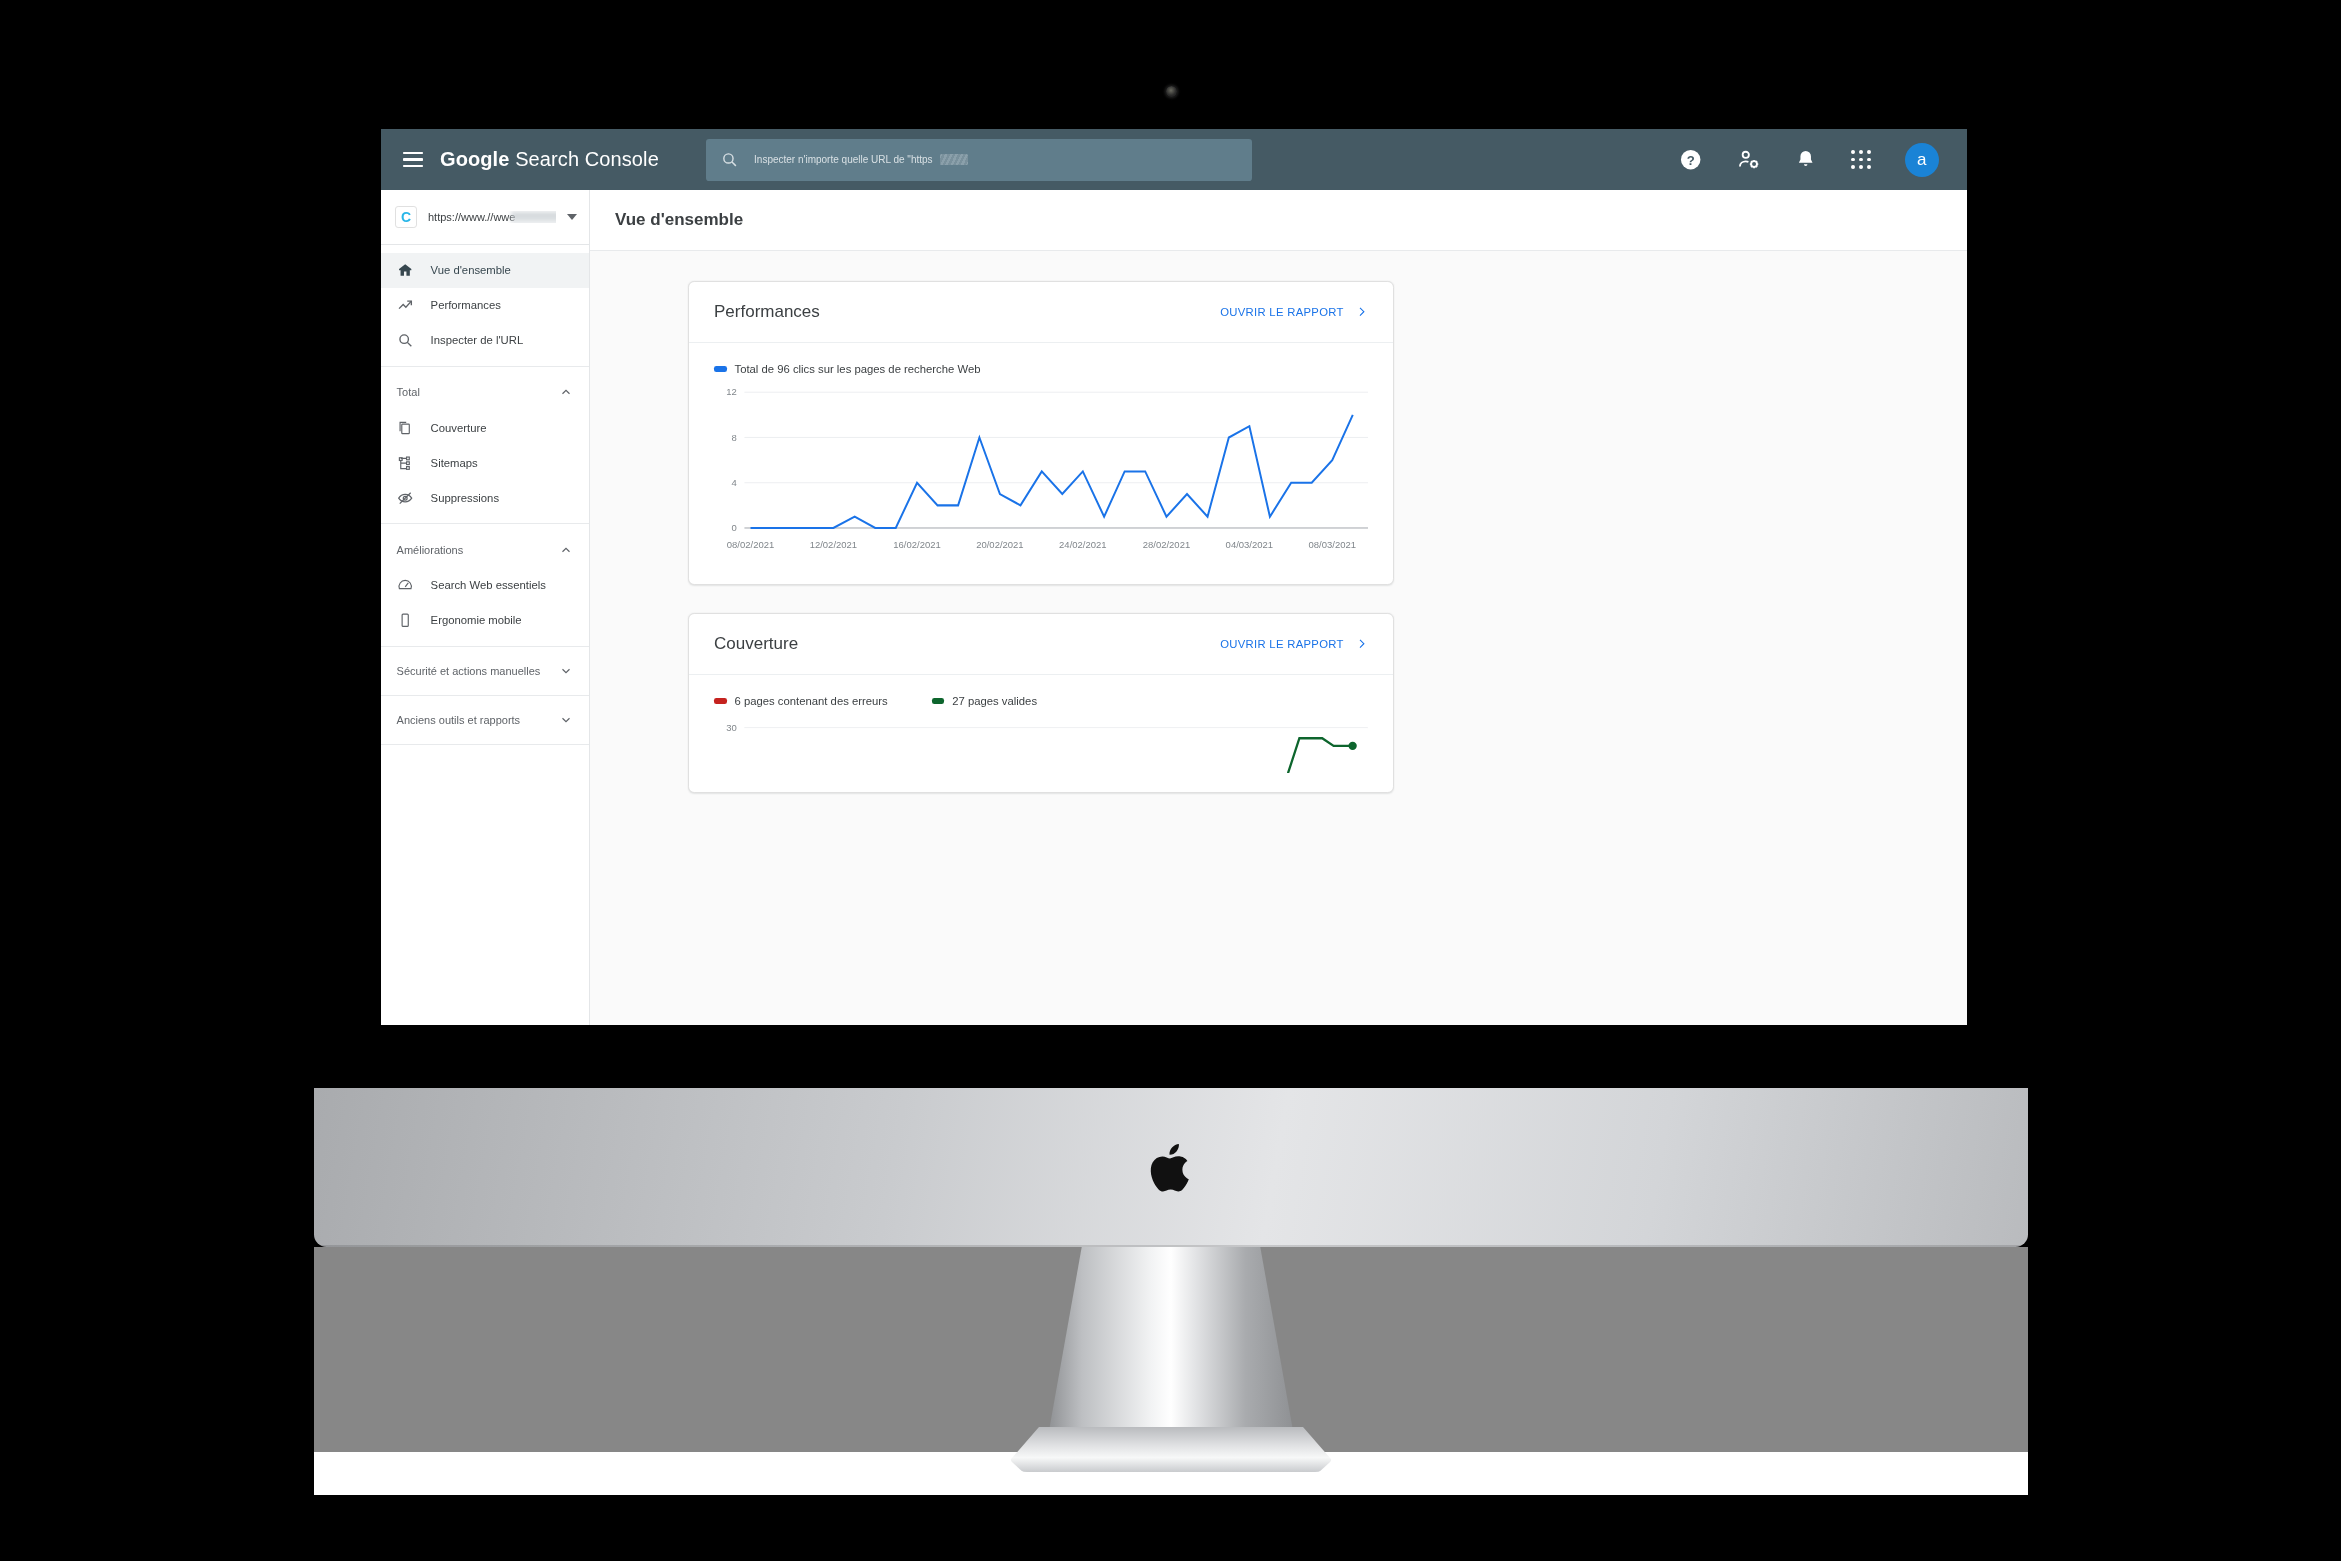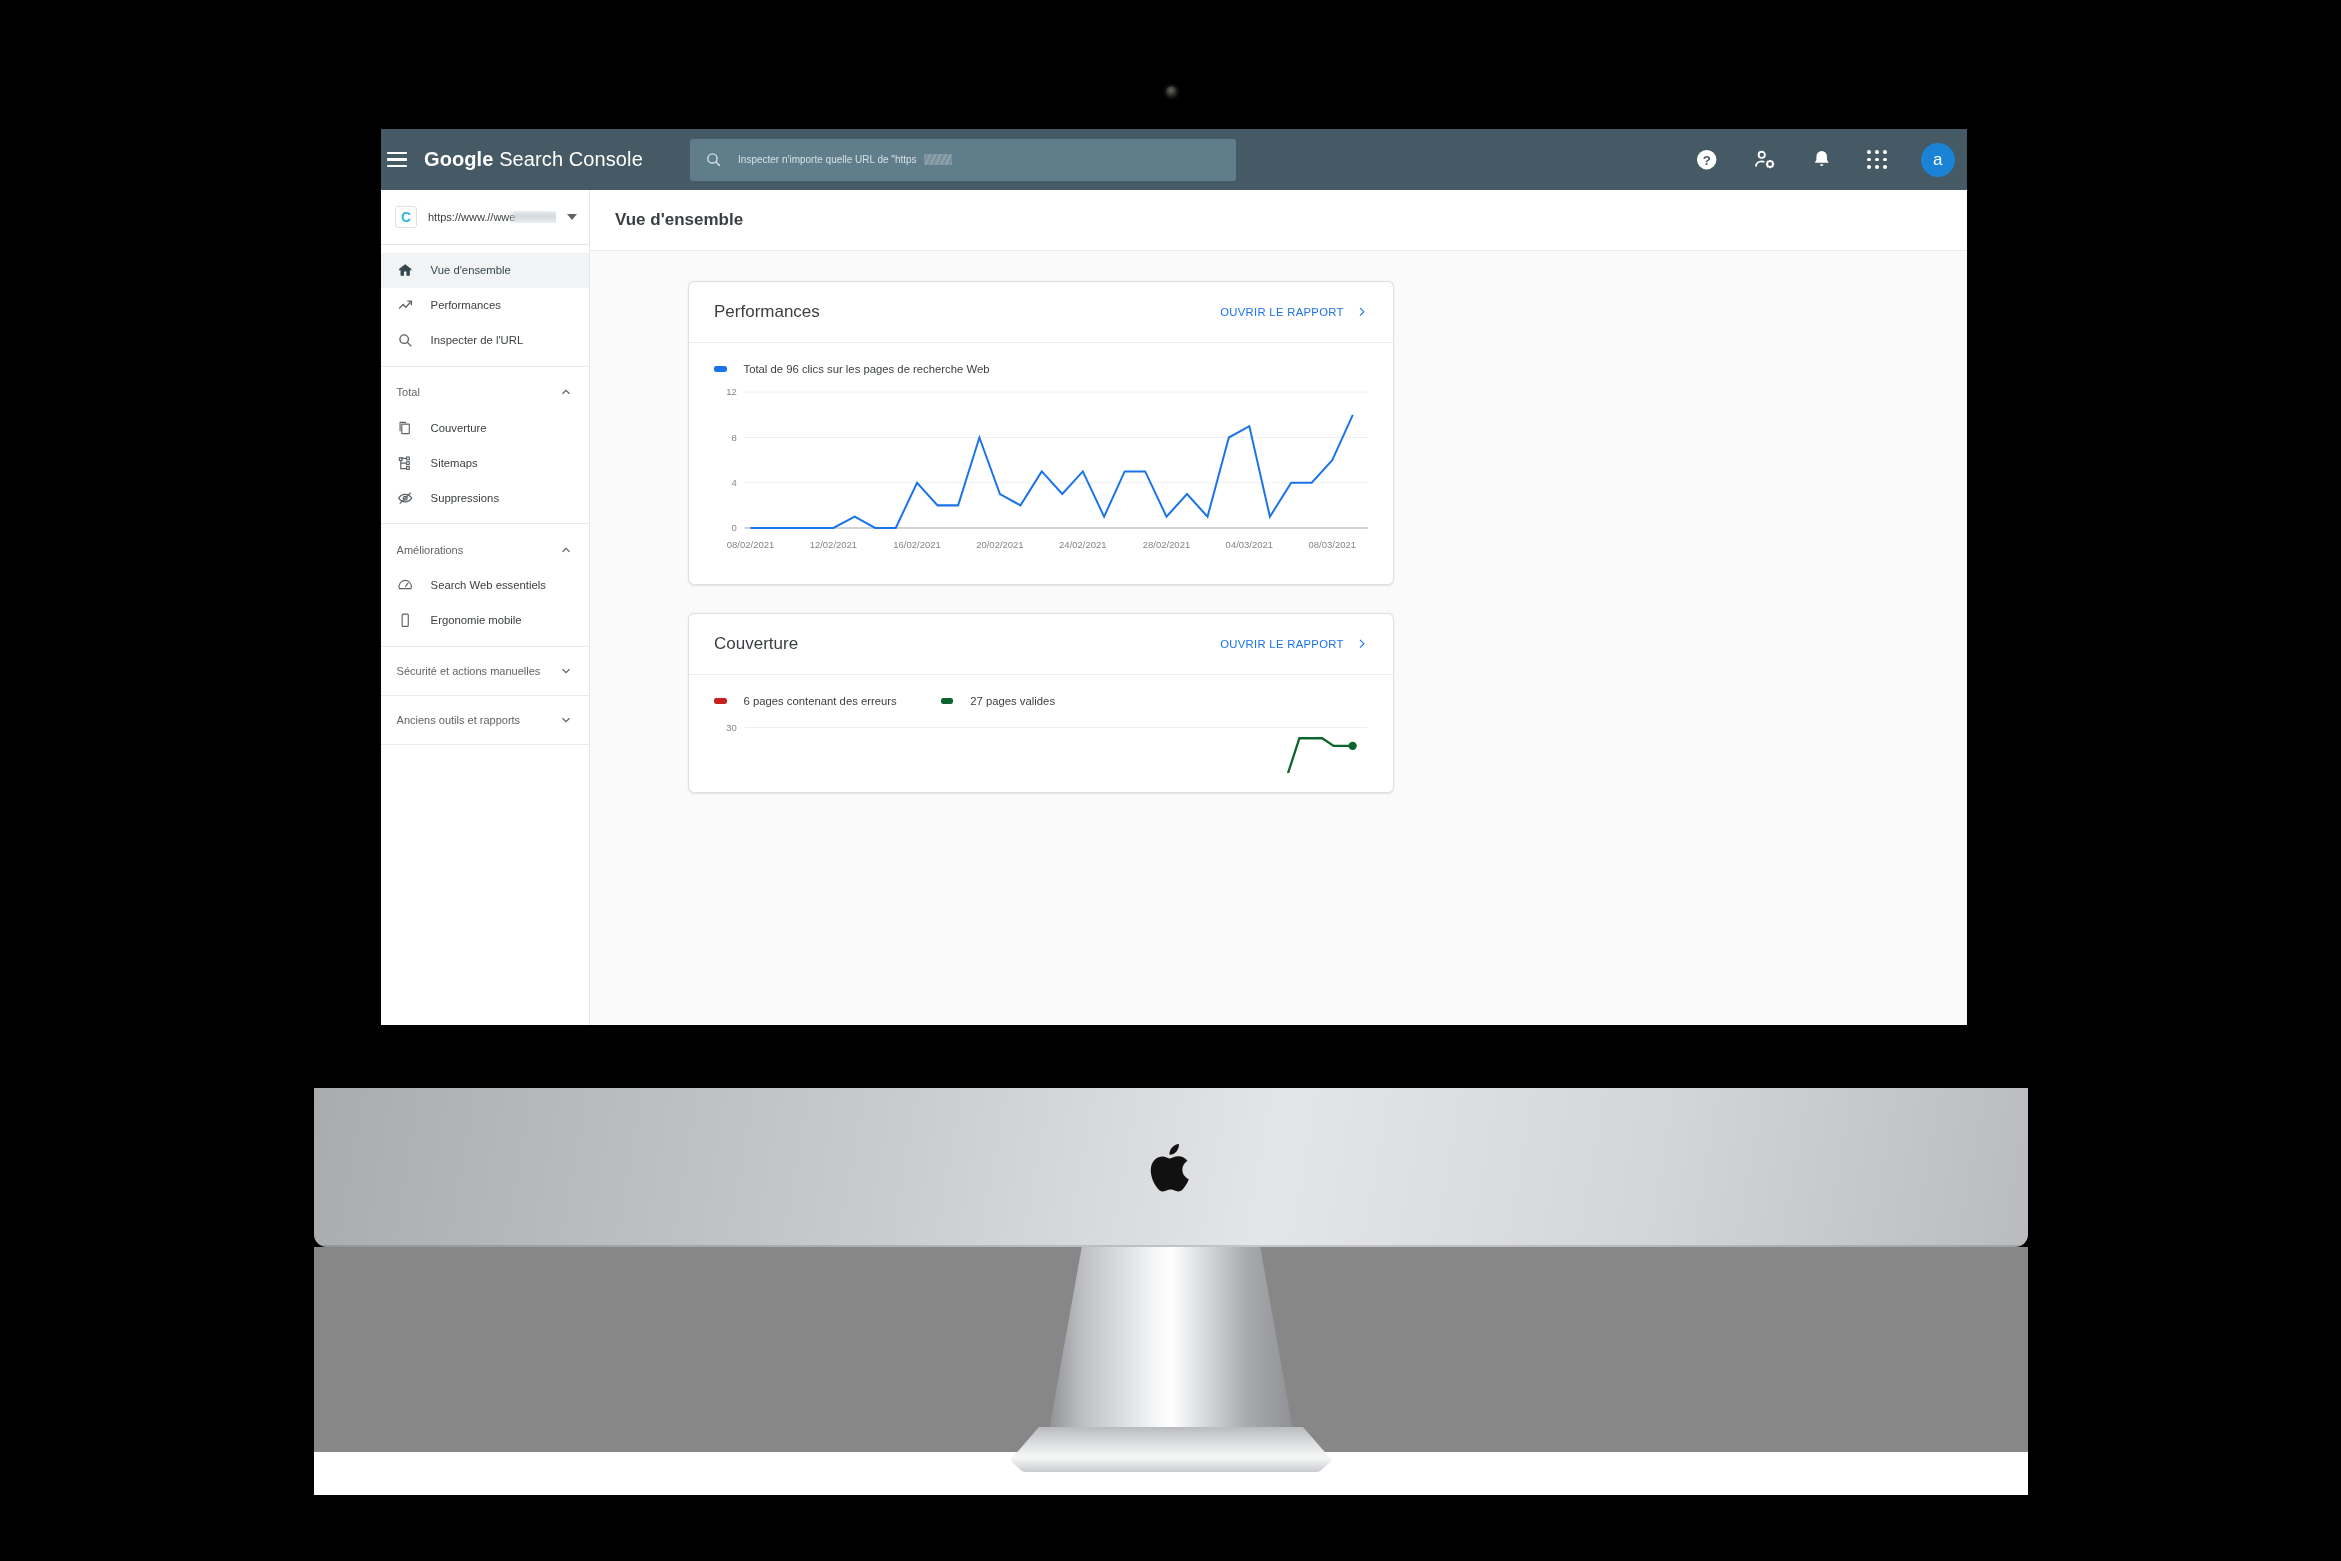--- a/index.html
+++ b/index.html
@@ -68,21 +68,21 @@
     transform: translateX(-50%);
     width: 322px; height: 45px;
     border-radius: 0 0 17px 17px;
     background: linear-gradient(180deg,#b9bbbe 0%, #dfe0e2 40%, #f7f8f8 68%, #c9cbce 100%);
     clip-path: polygon(9% 0%, 91% 0%, 100% 74%, 96% 100%, 4% 100%, 0% 74%);
   }
 
   
   .gsc-header {
     height: 61px; background: #455a64;
-    display: flex; align-items: center; padding: 0 6px;
+    display: flex; align-items: center; padding: 0 22px;
     position: relative;
   }
   .hamburger { width: 20px; height: 15.6px; margin-right: 17px; cursor: pointer;
     display: flex; flex-direction: column; justify-content: space-between; }
   .hamburger span { display:block; height: 2.3px; background:#fff; border-radius:0.8px; }
   .brand { font-size: 20px; color:#fff; letter-spacing:0.1px; white-space: nowrap; }
   .brand .b-google { font-weight: 700; }
   .brand .b-rest { font-weight: 400; }
 
   .search-wrap {
@@ -157,21 +157,21 @@
     box-shadow: 0 0.8px 1.6px rgba(60,64,67,.12); margin-bottom: 28px; overflow:hidden;
   }
   .card-head { height:61px; display:flex; align-items:center; padding: 0 25px;
     border-bottom:0.8px solid #eceff1; }
   .card-title { font-size:17px; color:#3c4043; }
   .card-link { margin-left:auto; display:flex; align-items:center; gap:11px;
     color:#1a73e8; font-size:11.3px; letter-spacing:0.3px; cursor:pointer; }
   .card-body { padding: 20px 25px 17px 25px; }
 
   .legend { display:flex; align-items:center; gap:44px; margin-bottom: 7.8px; }
-  .legend-item { display:flex; align-items:center; gap:17px; font-size:11.3px; color:#3c4043; }
+  .legend-item { display:flex; align-items:center; gap:8px; font-size:11.3px; color:#3c4043; }
   .swatch { width:12.5px; height:5.5px; border-radius:2.3px; display:block; }
 
   .chart { position:relative; height: 181px; margin-top: 11px; }
   .chart svg { display:block; width:100%; height:100%; overflow:visible; }
   .ytick { font-size:12.5px; fill:#80868b; }
   .xtick { font-size:12.5px; fill:#80868b; text-anchor:middle; }
 
   .chart2 { position:relative; height: 55px; margin-top:12.5px; overflow:hidden;text-align:right; }
 </style>
 </head>

